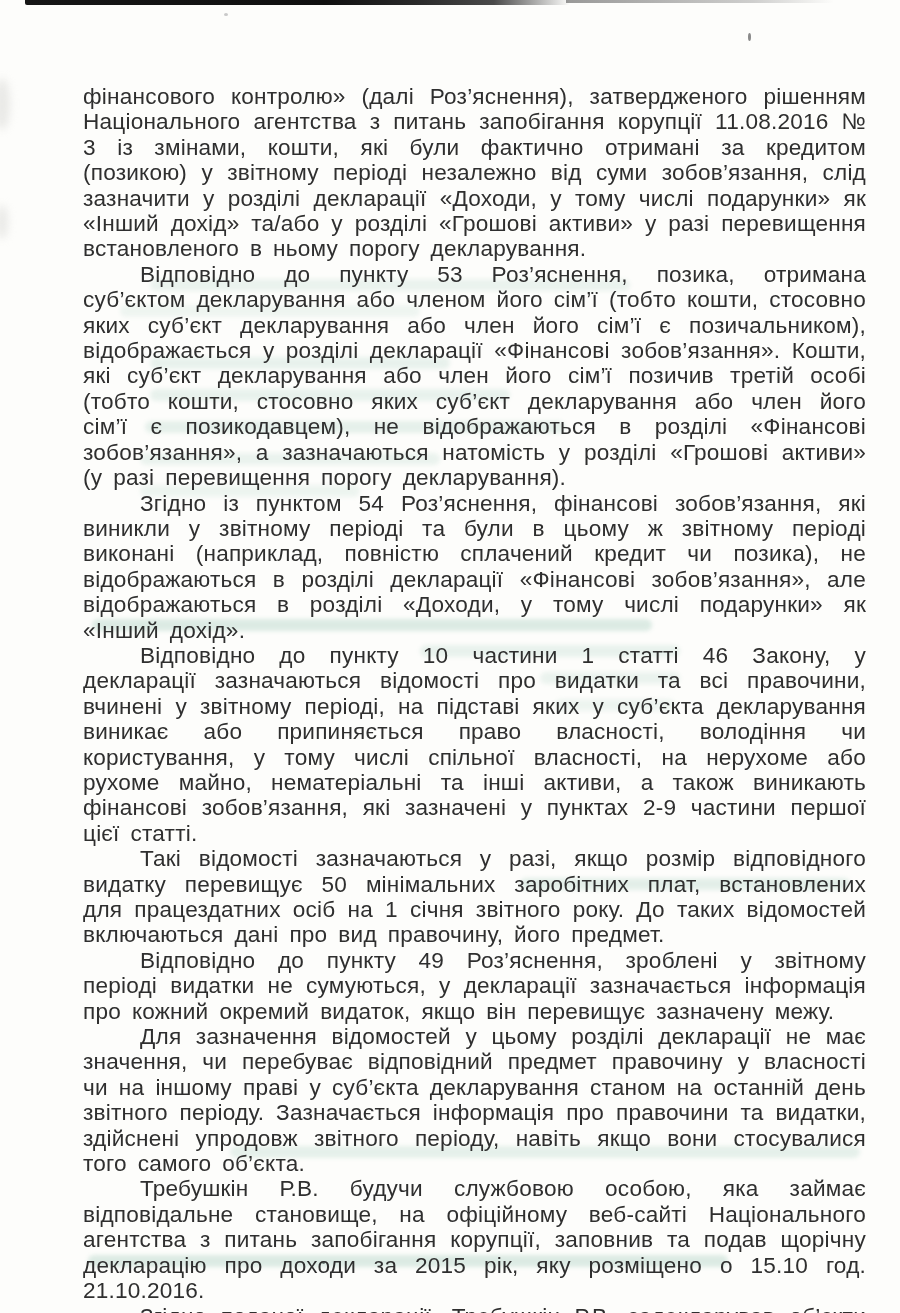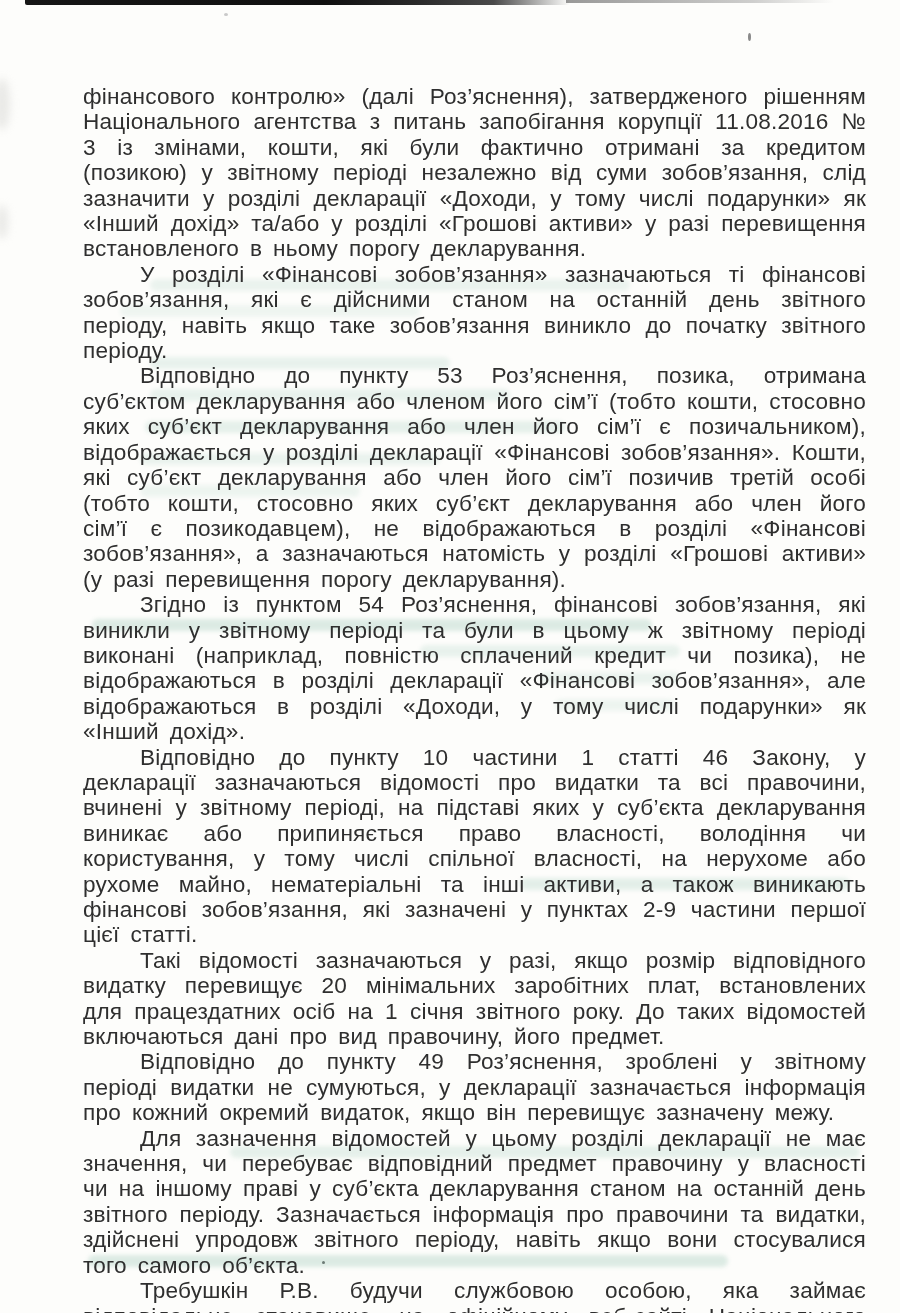--- a/index.html
+++ b/index.html
@@ -120,24 +120,23 @@
   <div class="bleed b8"></div>
   <div class="bleed b9"></div>
   <div class="bleed b10"></div>
   <div class="bleed b11"></div>
   <div class="bleed b12"></div>
   <div class="bleed b13"></div>
   <div class="bleed b14"></div>
 
   <div class="text-block">
       <p>фінансового контролю» (далі Роз’яснення), затвердженого рішенням Національного агентства з питань запобігання корупції 11.08.2016 № 3 із змінами, кошти, які були фактично отримані за кредитом (позикою) у звітному періоді незалежно від суми зобов’язання, слід зазначити у розділі декларації «Доходи, у тому числі подарунки» як «Інший дохід» та/або у розділі «Грошові активи» у разі перевищення встановленого в ньому порогу декларування.</p>
-      <p>У розділі «Фінансові зобов’язання» зазначаються ті фінансові зобов’язання, які є дійсними станом на останній день звітного періоду, навіть якщо таке зобов’язання виникло до початку звітного періоду.</p>
       <p>Відповідно до пункту 53 Роз’яснення, позика, отримана суб’єктом декларування або членом його сім’ї (тобто кошти, стосовно яких суб’єкт декларування або член його сім’ї є позичальником), відображається у розділі декларації «Фінансові зобов’язання». Кошти, які суб’єкт декларування або член його сім’ї позичив третій особі (тобто кошти, стосовно яких суб’єкт декларування або член його сім’ї є позикодавцем), не відображаються в розділі «Фінансові зобов’язання», а зазначаються натомість у розділі «Грошові активи» (у разі перевищення порогу декларування).</p>
       <p>Згідно із пунктом 54 Роз’яснення, фінансові зобов’язання, які виникли у звітному періоді та були в цьому ж звітному періоді виконані (наприклад, повністю сплачений кредит чи позика), не відображаються в розділі декларації «Фінансові зобов’язання», але відображаються в розділі «Доходи, у тому числі подарунки» як «Інший дохід».</p>
       <p>Відповідно до пункту 10 частини 1 статті 46 Закону, у декларації зазначаються відомості про видатки та всі правочини, вчинені у звітному періоді, на підставі яких у суб’єкта декларування виникає або припиняється право власності, володіння чи користування, у тому числі спільної власності, на нерухоме або рухоме майно, нематеріальні та інші активи, а також виникають фінансові зобов’язання, які зазначені у пунктах 2-9 частини першої цієї статті.</p>
-      <p>Такі відомості зазначаються у разі, якщо розмір відповідного видатку перевищує 20 мінімальних заробітних плат, встановлених для працездатних осіб на 1 січня звітного року. До таких відомостей включаються дані про вид правочину, його предмет.</p>
+      <p>Такі відомості зазначаються у разі, якщо розмір відповідного видатку перевищує 50 мінімальних заробітних плат, встановлених для працездатних осіб на 1 січня звітного року. До таких відомостей включаються дані про вид правочину, його предмет.</p>
       <p>Відповідно до пункту 49 Роз’яснення, зроблені у звітному періоді видатки не сумуються, у декларації зазначається інформація про кожний окремий видаток, якщо він перевищує зазначену межу.</p>
       <p>Для зазначення відомостей у цьому розділі декларації не має значення, чи перебуває відповідний предмет правочину у власності чи на іншому праві у суб’єкта декларування станом на останній день звітного періоду. Зазначається інформація про правочини та видатки, здійснені упродовж звітного періоду, навіть якщо вони стосувалися того самого об’єкта.</p>
-      <p>Требушкін Р.В. будучи службовою особою, яка займає відповідальне становище, на офіційному веб-сайті Національного агентства з питань запобігання корупції, заповнив та подав щорічну декларацію про доходи за 2015 рік, яку розміщено о 15.10 год. 31.10.2016.</p>
+      <p>Требушкін Р.В. будучи службовою особою, яка займає відповідальне становище, на офіційному веб-сайті Національного агентства з питань запобігання корупції, заповнив та подав щорічну декларацію про доходи за 2015 рік, яку розміщено о 15.10 год. 21.10.2016.</p>
       <p>Згідно поданої декларації, Требушкін Р.В. задекларував об’єкти нерухомості – земельні ділянки площею 4577 та 145433 м2 відповідно, цінне</p>
     </div>
 
 </div>
 
 </body></html>

